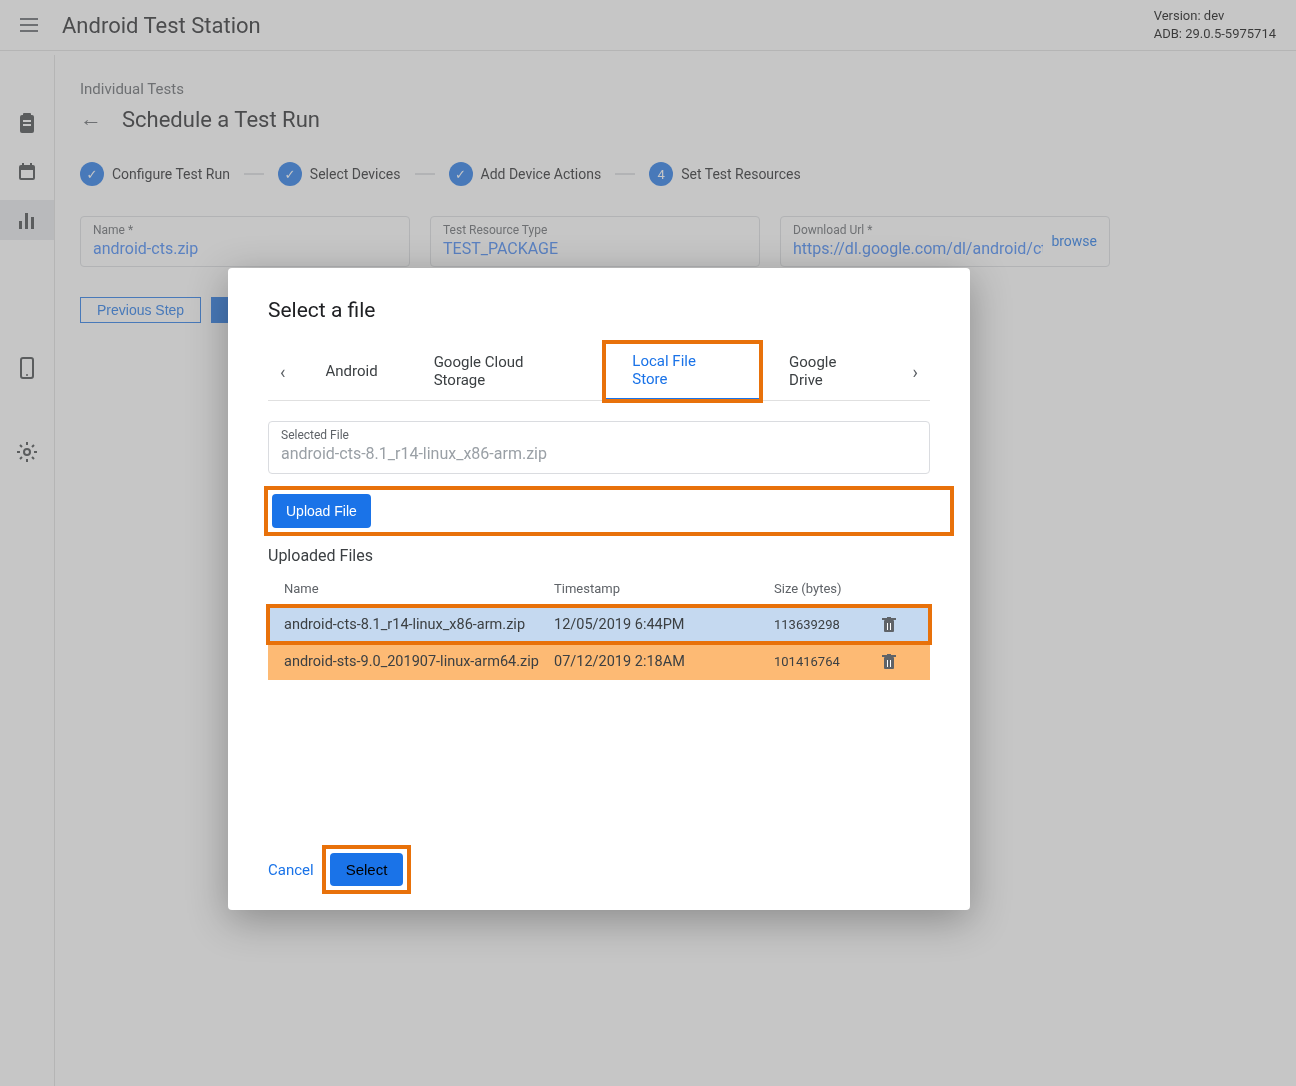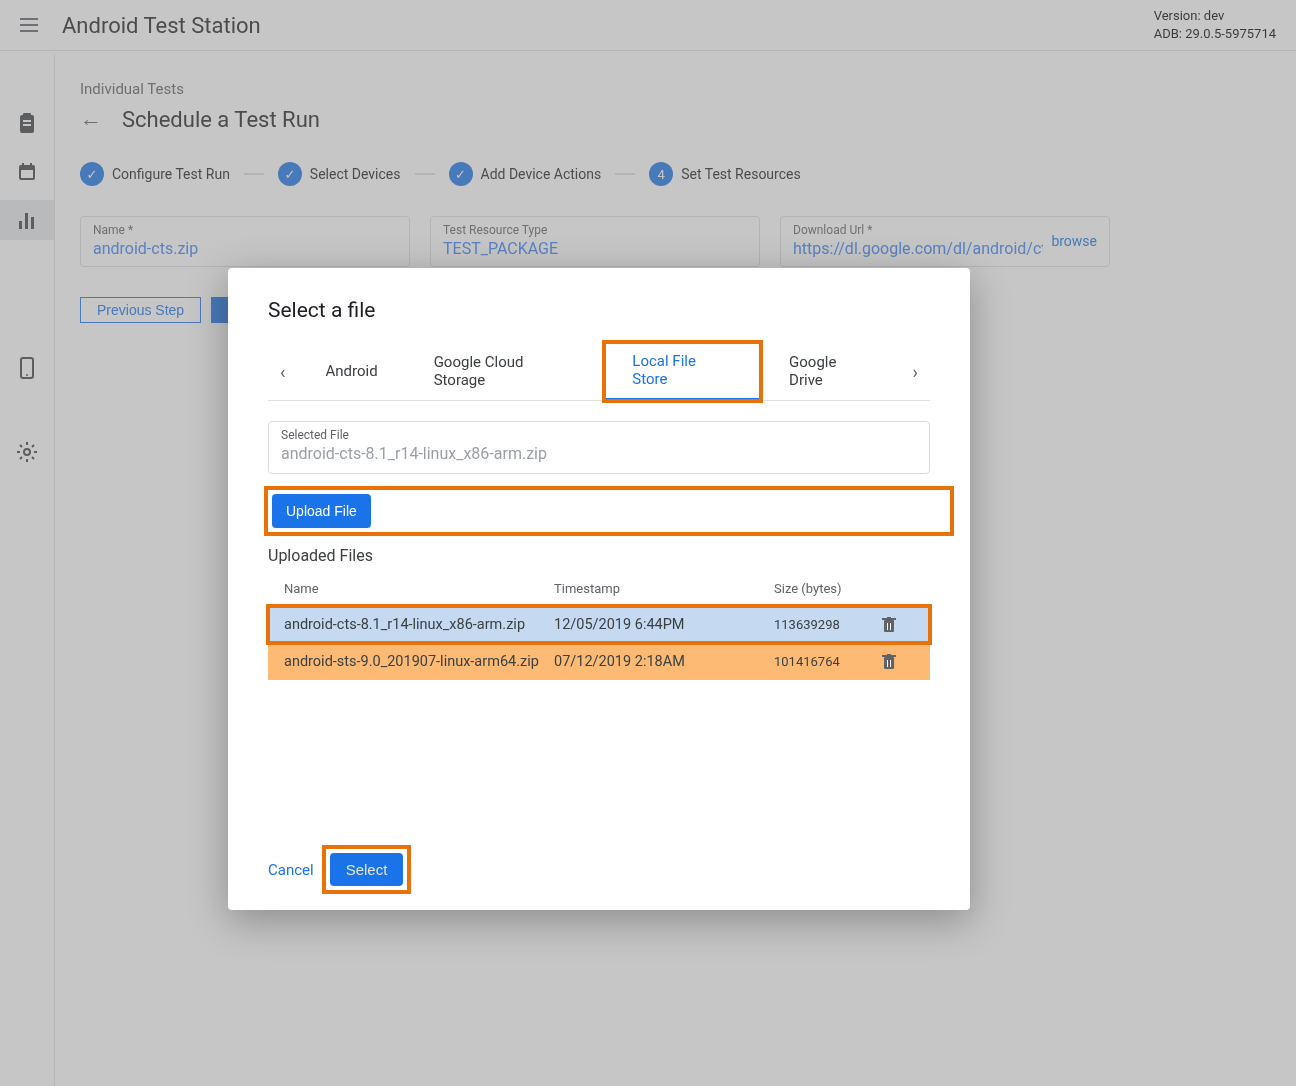--- a/index.html
+++ b/index.html
@@ -81,21 +81,21 @@
 .col-size { flex: 0 0 100px; font-size: 13px; }
 .col-del { flex: 0 0 30px; display: flex; justify-content: center; color: #5f6368; cursor: pointer; }
 .trow { font-size: 14.5px; color: #3c4043; }
 .trow.selected { background: #c5d9f0; }
 .trow.alt { background: #fdba74; }
 
 
 .dialog-footer { margin-top: auto; display: flex; align-items: center; gap: 12px; padding-left: 20px; }
 .cancel-link { color: #1a73e8; cursor: pointer; font-size: 15px; }
 .select-wrap { display: inline-block; }
-.select-btn { background: #1a73e8; color: #e5e5e5; border: none; padding: 8px 16px; border-radius: 4px; font-size: 15px; cursor: pointer; }
+.select-btn { background: #1a73e8; color: #000000; border: none; padding: 8px 16px; border-radius: 4px; font-size: 15px; cursor: pointer; }
 
 .highlight-box { outline: 4px solid #e8710a; padding: 4px; display: inline-block; }
 
 svg { display: block; }
 </style>
 </head>
 <body>
 
 <div class="header">
   <div class="menu-icon">

